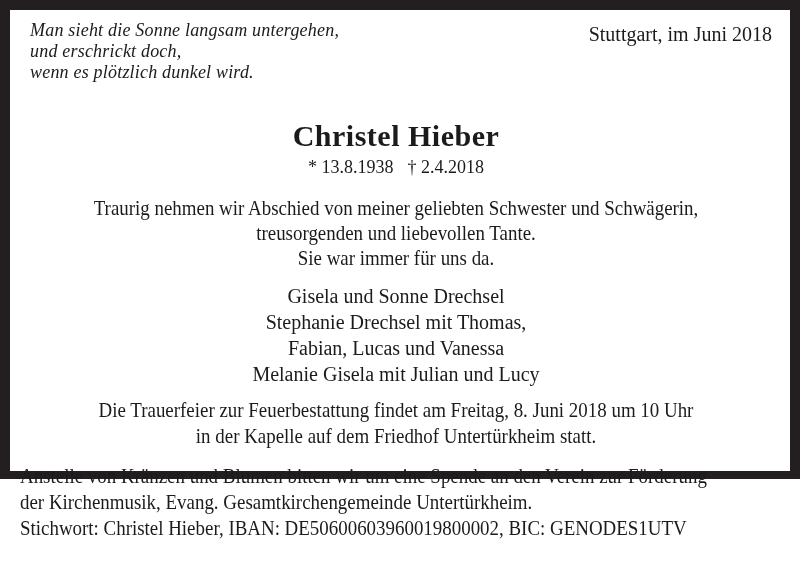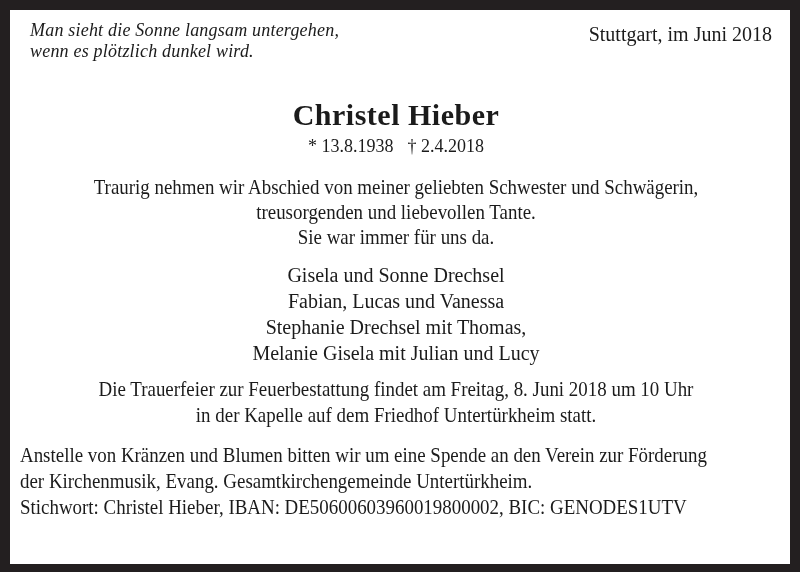--- a/index.html
+++ b/index.html
@@ -5,21 +5,21 @@
   :root{
     --frame:#231f20;
     --text:#1b1b1b;
     --bg:#ffffff;
   }
   *{margin:0;padding:0;box-sizing:border-box;}
   html,body{width:800px;height:585px;overflow:hidden;background:var(--bg);}
   body{font-family:"Liberation Serif","DejaVu Serif",serif;color:var(--text);}
   .frame{
     position:absolute;inset:0;
-    width:800px;height:572px;
+    width:800px;height:479px;
     background:var(--bg);
     border:10px solid var(--frame);
     border-bottom-width:8px;
   }
   .content{
     position:relative;
     width:100%;height:100%;
     padding:10px 18px 0 10px;
   }
   
@@ -85,41 +85,42 @@
 </style>
 </head>
 <body>
 
 <div class="frame">
   <div class="content">
 
     <div class="header-row">
       <div class="poem">
         <div>Man sieht die Sonne langsam untergehen,</div>
+        <div>und erschrickt doch,</div>
         <div>wenn es plötzlich dunkel wird.</div>
       </div>
       <div class="dateline">Stuttgart, im Juni 2018</div>
     </div>
 
     <div class="deceased-name center">Christel Hieber</div>
 
     <div class="dates center">
       <span class="birth">* 13.8.1938</span><span>† 2.4.2018</span>
     </div>
 
     <div class="intro center condensed">
       <div>Traurig nehmen wir Abschied von meiner geliebten Schwester und Schwägerin,</div>
       <div>treusorgenden und liebevollen Tante.</div>
       <div>Sie war immer für uns da.</div>
     </div>
 
     <div class="family center">
       <div>Gisela und Sonne Drechsel</div>
+      <div>Stephanie Drechsel mit Thomas,</div>
       <div>Fabian, Lucas und Vanessa</div>
-      <div>Stephanie Drechsel mit Thomas,</div>
       <div>Melanie Gisela mit Julian und Lucy</div>
     </div>
 
     <div class="service center condensed">
       <div>Die Trauerfeier zur Feuerbestattung findet am Freitag, 8. Juni 2018 um 10 Uhr</div>
       <div>in der Kapelle auf dem Friedhof Untertürkheim statt.</div>
     </div>
 
     <div class="donation">
       <div>Anstelle von Kränzen und Blumen bitten wir um eine Spende an den Verein zur Förderung</div>

